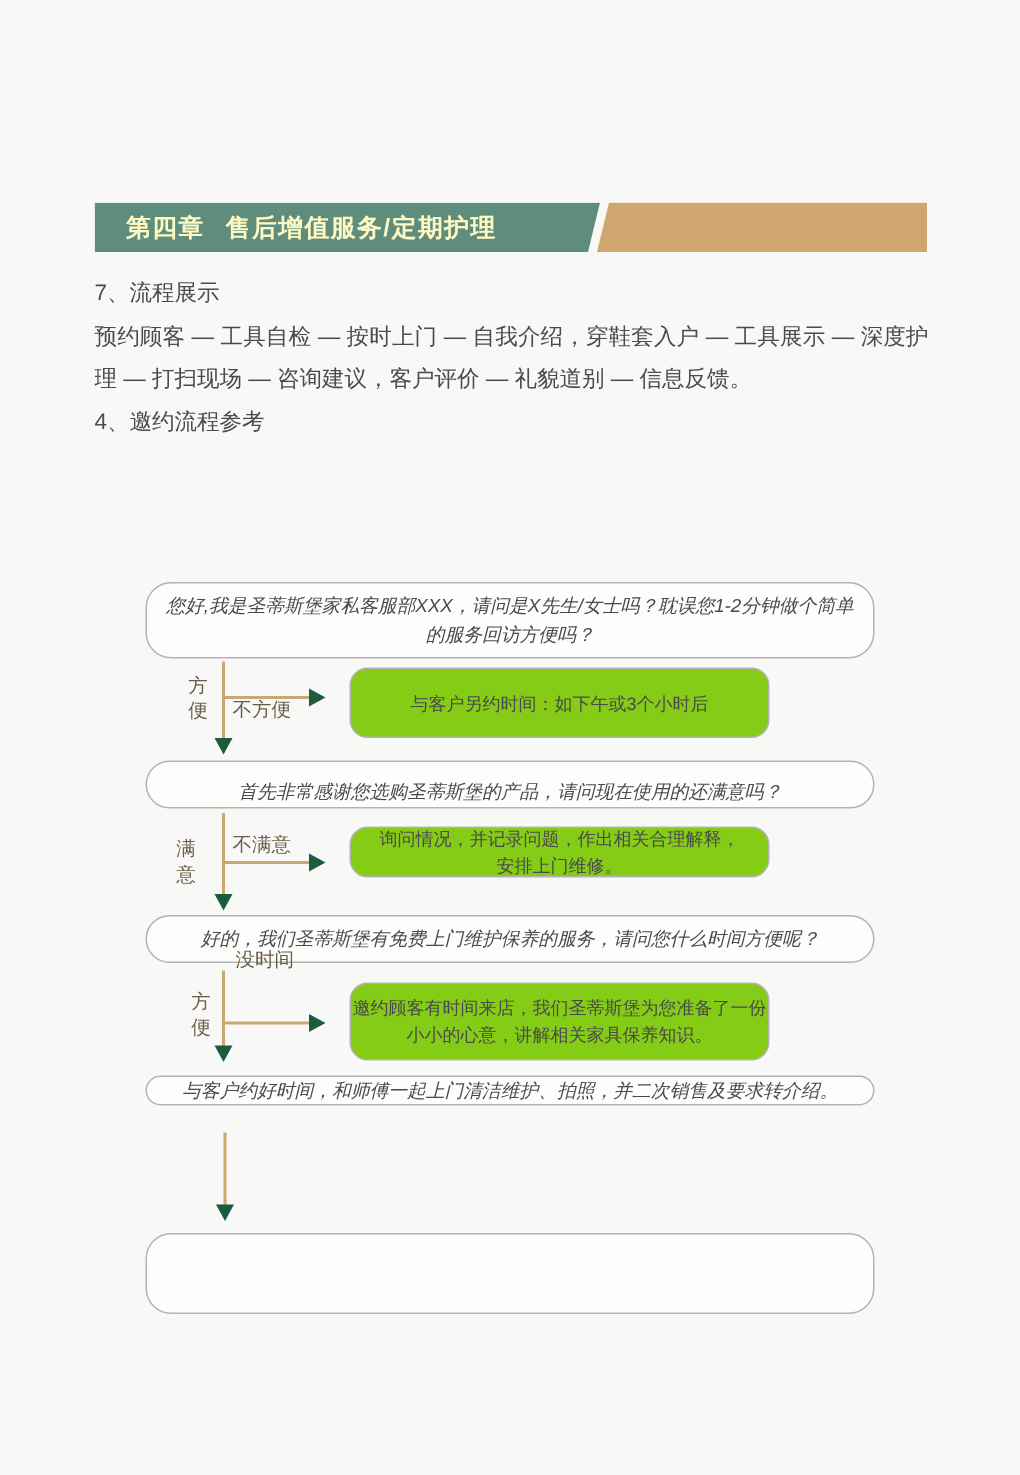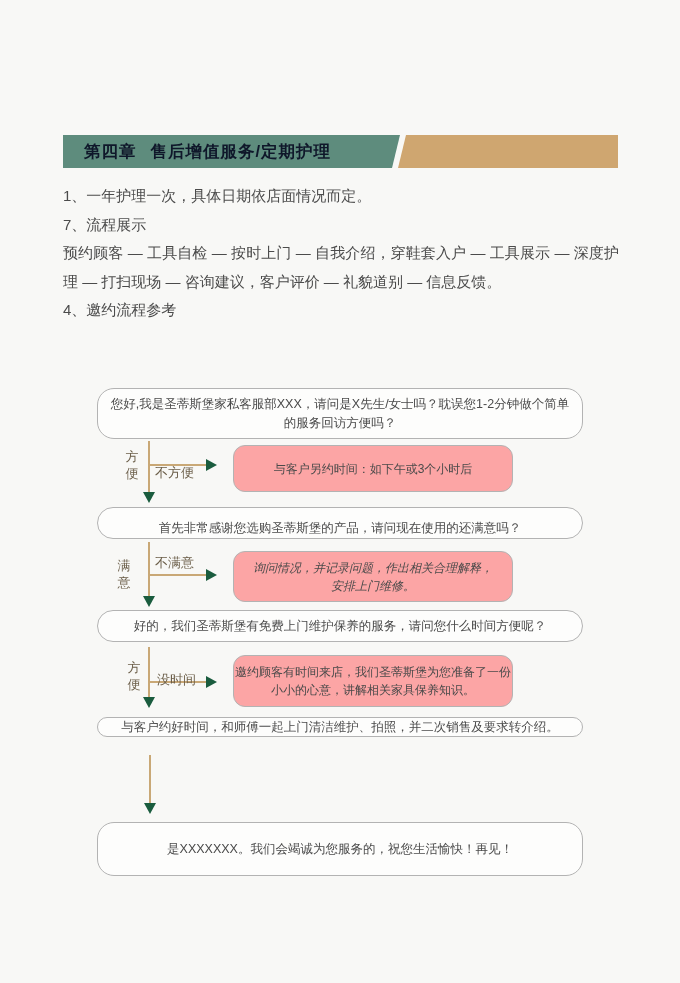--- a/index.html
+++ b/index.html
@@ -11,21 +11,21 @@
     color:#4a4a4a;
   }
   .page{position:absolute;left:0;top:0;width:680px;height:983px;}
 
   
   .banner-green{
     position:absolute;left:63px;top:135px;width:337px;height:33px;
     background:var(--banner_green,#5E8C7D);
     clip-path:polygon(0 0,100% 0,calc(100% - 8px) 100%,0 100%);
     display:flex;align-items:center;
-    color:#0f172a;font-size:16.5px;font-weight:bold;letter-spacing:1px;
+    color:#fef9c3;font-size:16.5px;font-weight:bold;letter-spacing:1px;
     padding-left:21px;box-sizing:border-box;white-space:nowrap;
   }
   .banner-green .chapter{margin-right:14px;}
   .banner-tan{
     position:absolute;left:398px;top:135px;width:220px;height:33px;
     background:var(--banner_tan,#CFA670);
     clip-path:polygon(8px 0,100% 0,100% 100%,0 100%);
   }
 
   
@@ -37,24 +37,24 @@
   .body-text p{margin:0;}
 
   
   .bubble{
     position:absolute;left:97px;width:486px;
     background:#fdfdfc;border:1px solid #b3b3b3;border-radius:17px;
     box-sizing:border-box;
     display:flex;flex-direction:column;align-items:center;justify-content:center;
     font-size:12.5px;line-height:19px;color:#4a4a4a;text-align:center;
   }
-  .bubble div{white-space:nowrap;}
+  .bubble div{white-space:nowrap;font-style:italic;}
   .side-box{
     position:absolute;left:233px;width:280px;
-    background:#fca5a5;border:1px solid #b3b3b3;border-radius:12px;
+    background:#84cc16;border:1px solid #b3b3b3;border-radius:12px;
     box-sizing:border-box;
     display:flex;flex-direction:column;align-items:center;justify-content:center;
     font-size:12px;line-height:18px;color:#4a4a4a;text-align:center;
   }
   .side-box div{white-space:nowrap;}
 
   .vline{position:absolute;width:2px;background:var(--line_tan,#C9A876);}
   .hline{position:absolute;height:2px;background:var(--line_tan,#C9A876);}
   .arrow-down{position:absolute;width:0;height:0;
     border-left:6px solid transparent;border-right:6px solid transparent;
@@ -71,21 +71,20 @@
 
 <div class="page">
 
   <div class="banner-green">
     <span class="chapter">第四章</span>
     <span>售后增值服务/定期护理</span>
   </div>
   <div class="banner-tan"></div>
 
   <div class="body-text">
-    <p>1、一年护理一次，具体日期依店面情况而定。</p>
     <p>7、流程展示</p>
     <p>预约顾客 — 工具自检 — 按时上门 — 自我介绍，穿鞋套入户 — 工具展示 — 深度护理 — 打扫现场 — 咨询建议，客户评价 — 礼貌道别 — 信息反馈。</p>
     <p>4、邀约流程参考</p>
   </div>
 
   <div class="bubble" style="top:388px;height:51px;">
     <div>您好,我是圣蒂斯堡家私客服部XXX，请问是X先生/女士吗？耽误您1-2分钟做个简单</div>
     <div>的服务回访方便吗？</div>
   </div>
 
@@ -102,44 +101,43 @@
   <div class="bubble" style="top:507px;height:32px;justify-content:flex-end;">
     <div>首先非常感谢您选购圣蒂斯堡的产品，请问现在使用的还满意吗？</div>
   </div>
 
   <div class="vline" style="left:148px;top:542px;height:55px;"></div>
   <div class="arrow-down" style="left:143px;top:596px;"></div>
   <div class="hline" style="left:149px;top:574px;width:58px;"></div>
   <div class="arrow-right" style="left:206px;top:569px;"></div>
   <div class="vlabel" style="left:116px;top:558px;">满意</div>
   <div class="hlabel" style="left:155px;top:554px;">不满意</div>
-  <div class="side-box" style="top:551px;height:51px;font-style:italic;">
+  <div class="side-box" style="top:551px;height:34px;">
     <div>询问情况，并记录问题，作出相关合理解释，</div>
     <div>安排上门维修。</div>
   </div>
 
   <div class="bubble" style="top:610px;height:32px;">
     <div>好的，我们圣蒂斯堡有免费上门维护保养的服务，请问您什么时间方便呢？</div>
   </div>
 
   <div class="vline" style="left:148px;top:647px;height:51px;"></div>
   <div class="arrow-down" style="left:143px;top:697px;"></div>
   <div class="hline" style="left:149px;top:681px;width:58px;"></div>
   <div class="arrow-right" style="left:206px;top:676px;"></div>
   <div class="vlabel" style="left:126px;top:660px;">方便</div>
-  <div class="hlabel" style="left:157px;top:631px;margin-top:40px;">没时间</div>
+  <div class="hlabel" style="left:157px;top:631px;">没时间</div>
   <div class="side-box" style="top:655px;height:52px;">
     <div>邀约顾客有时间来店，我们圣蒂斯堡为您准备了一份</div>
     <div>小小的心意，讲解相关家具保养知识。</div>
   </div>
 
   <div class="bubble" style="top:717px;height:20px;">
     <div>与客户约好时间，和师傅一起上门清洁维护、拍照，并二次销售及要求转介绍。</div>
   </div>
 
   <div class="vline" style="left:149px;top:755px;height:49px;"></div>
   <div class="arrow-down" style="left:144px;top:803px;"></div>
 
   <div class="bubble" style="top:822px;height:54px;">
-    <div>是XXXXXXX。我们会竭诚为您服务的，祝您生活愉快！再见！</div>
   </div>
 
 </div>
 
 </body></html>

